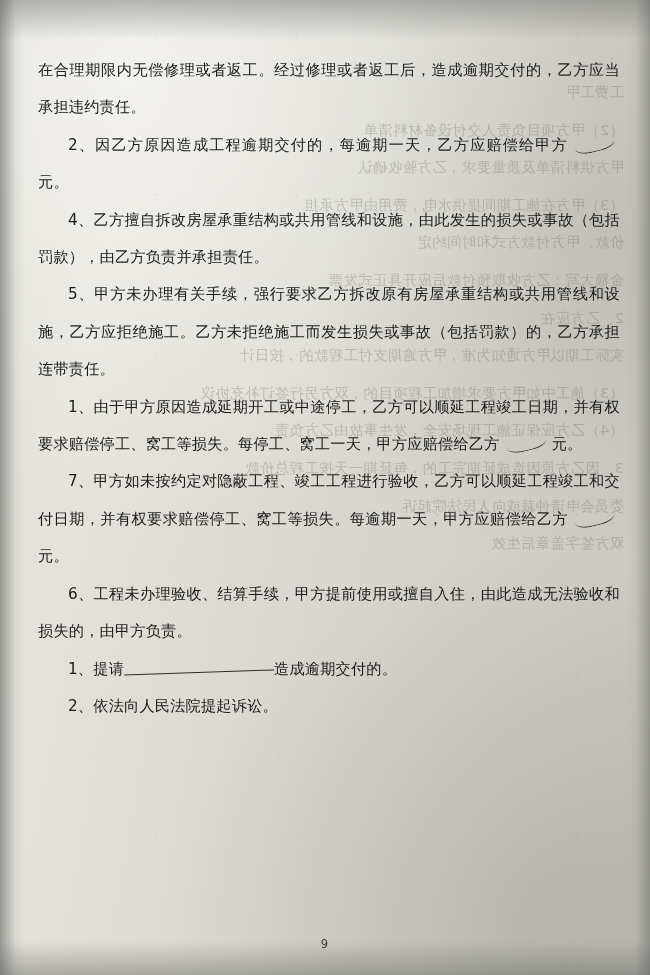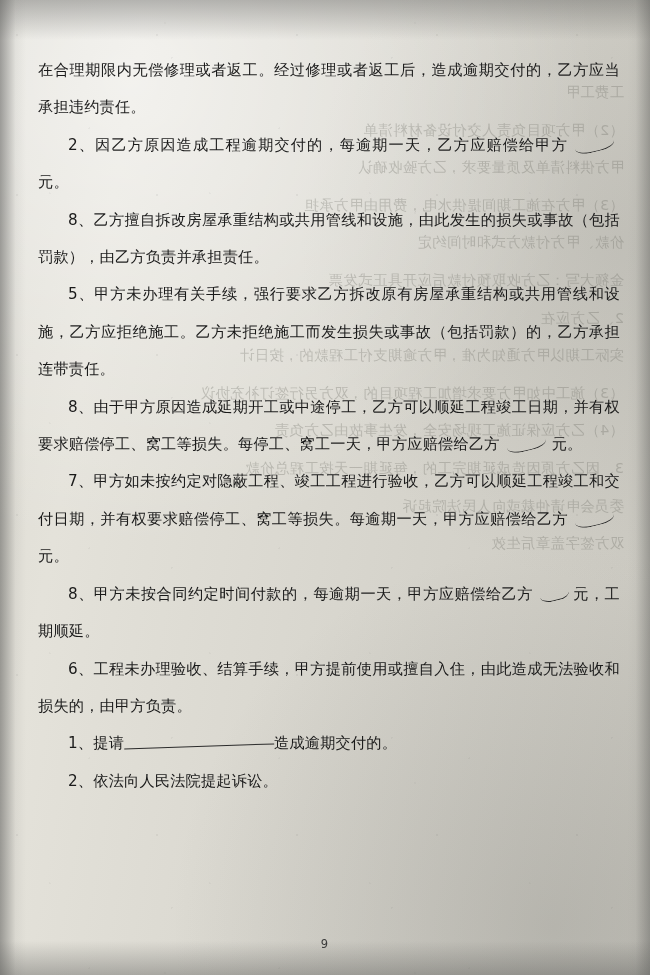--- a/index.html
+++ b/index.html
@@ -174,30 +174,29 @@
 3、因乙方原因造成延期完工的，每延期一天按工程总价款
 委员会申请仲裁或向人民法院起诉
 双方签字盖章后生效</div>
 
   <div class="content">
 
     <p class="para"><span>在合理期限内无偿修理或者返工。经过修理或者返工后，造成逾期交付的，乙方应当承担违约责任。</span></p>
 
     <p class="para indent1"><span>2、因乙方原因造成工程逾期交付的，每逾期一天，乙方应赔偿给甲方</span><span class="blank"></span><span>元。</span></p>
 
-    <p class="para indent1"><span>8、乙方擅自拆改房屋承重结构或共用管线和设施，由此发生的损失或事故（包括罚款），由乙方负责并承担责任。</span></p>
+    <p class="para indent1"><span>4、乙方擅自拆改房屋承重结构或共用管线和设施，由此发生的损失或事故（包括罚款），由乙方负责并承担责任。</span></p>
 
 
     <p class="para indent1"><span>5、甲方未办理有关手续，强行要求乙方拆改原有房屋承重结构或共用管线和设施，乙方应拒绝施工。乙方未拒绝施工而发生损失或事故（包括罚款）的，乙方承担连带责任。</span></p>
 
-    <p class="para indent1"><span>8、由于甲方原因造成延期开工或中途停工，乙方可以顺延工程竣工日期，并有权要求赔偿停工、窝工等损失。每停工、窝工一天，甲方应赔偿给乙方</span><span class="blank"></span><span>元。</span></p>
+    <p class="para indent1"><span>1、由于甲方原因造成延期开工或中途停工，乙方可以顺延工程竣工日期，并有权要求赔偿停工、窝工等损失。每停工、窝工一天，甲方应赔偿给乙方</span><span class="blank"></span><span>元。</span></p>
 
     <p class="para indent1"><span>7、甲方如未按约定对隐蔽工程、竣工工程进行验收，乙方可以顺延工程竣工和交付日期，并有权要求赔偿停工、窝工等损失。每逾期一天，甲方应赔偿给乙方</span><span class="blank"></span><span>元。</span></p>
 
-    <p class="para indent1"><span>8、甲方未按合同约定时间付款的，每逾期一天，甲方应赔偿给乙方</span><span class="blank blank-sm"></span><span>元，工期顺延。</span></p>
 
     <p class="para indent1"><span>6、工程未办理验收、结算手续，甲方提前使用或擅自入住，由此造成无法验收和损失的，由甲方负责。</span></p>
 
 
 
     <p class="para indent1"><span>1、提请</span><span class="ulblank"></span><span>造成逾期交付的。</span></p>
 
     <p class="para indent1"><span>2、依法向人民法院提起诉讼。</span></p>
 
   </div>

